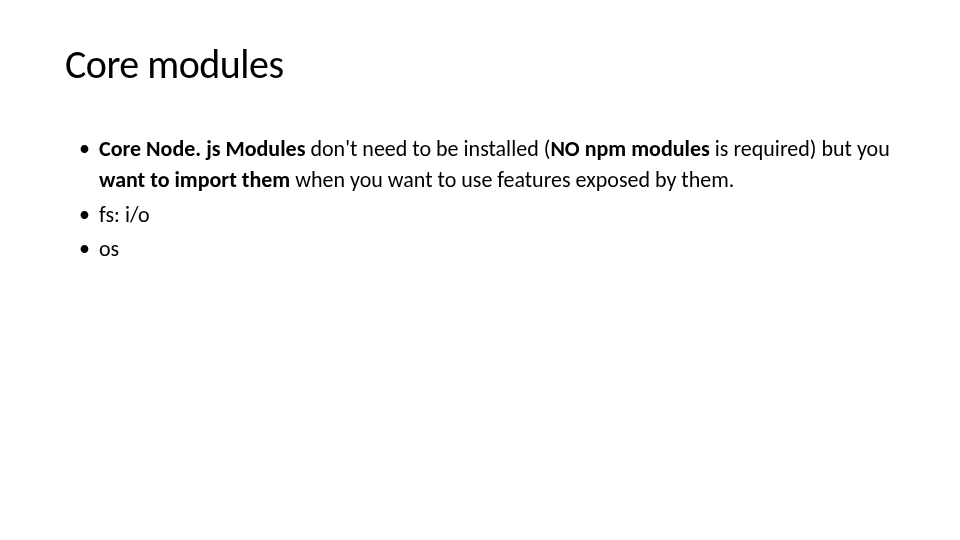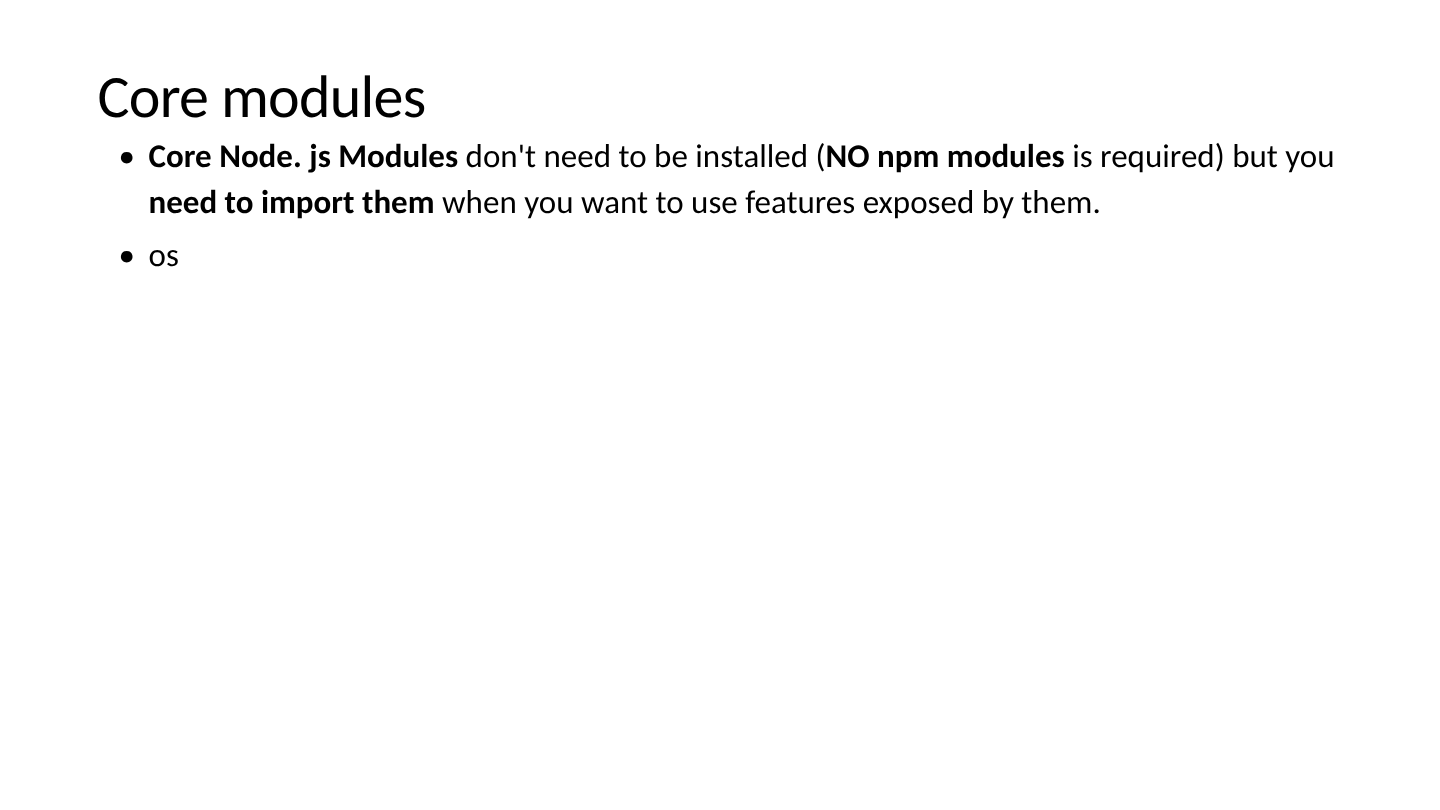--- a/index.html
+++ b/index.html
@@ -12,20 +12,21 @@
       height: 540px;
       background: #ffffff;
       font-family: Calibri, "Segoe UI", Arial, sans-serif;
       color: #000000;
       padding: 40px 65px;
       overflow: hidden;
     }
     .title {
       font-size: 40px;
       font-weight: 400;
+      margin-bottom: 45px;
       letter-spacing: -0.5px;
     }
     .bullet-list {
       list-style: none;
       padding-left: 14px;
     }
     .bullet-item {
       font-size: 22px;
       line-height: 1.4;
       position: relative;
@@ -44,16 +45,17 @@
       margin-top: 16px;
     }
   </style>
 </head>
 <body>
 
 <h1 class="title">Core modules</h1>
 
 <ul class="bullet-list">
   <li class="bullet-item">
-    <span class="bold">Core Node. js Modules</span><span> don't need to be installed (</span><span class="bold">NO npm modules</span><span> is required) but you </span><span class="bold">need to import them </span><span>when you want to use features exposed by them.</span>
+    <span class="bold">Core Node. js Modules</span><span> don't need to be installed (</span><span class="bold">NO npm modules</span><span> is required) but you </span><span class="bold">want to import them </span><span>when you want to use features exposed by them.</span>
   </li>
+  <li class="bullet-item">fs: i/o</li>
   <li class="bullet-item">os</li>
 </ul>
 
 </body></html>

